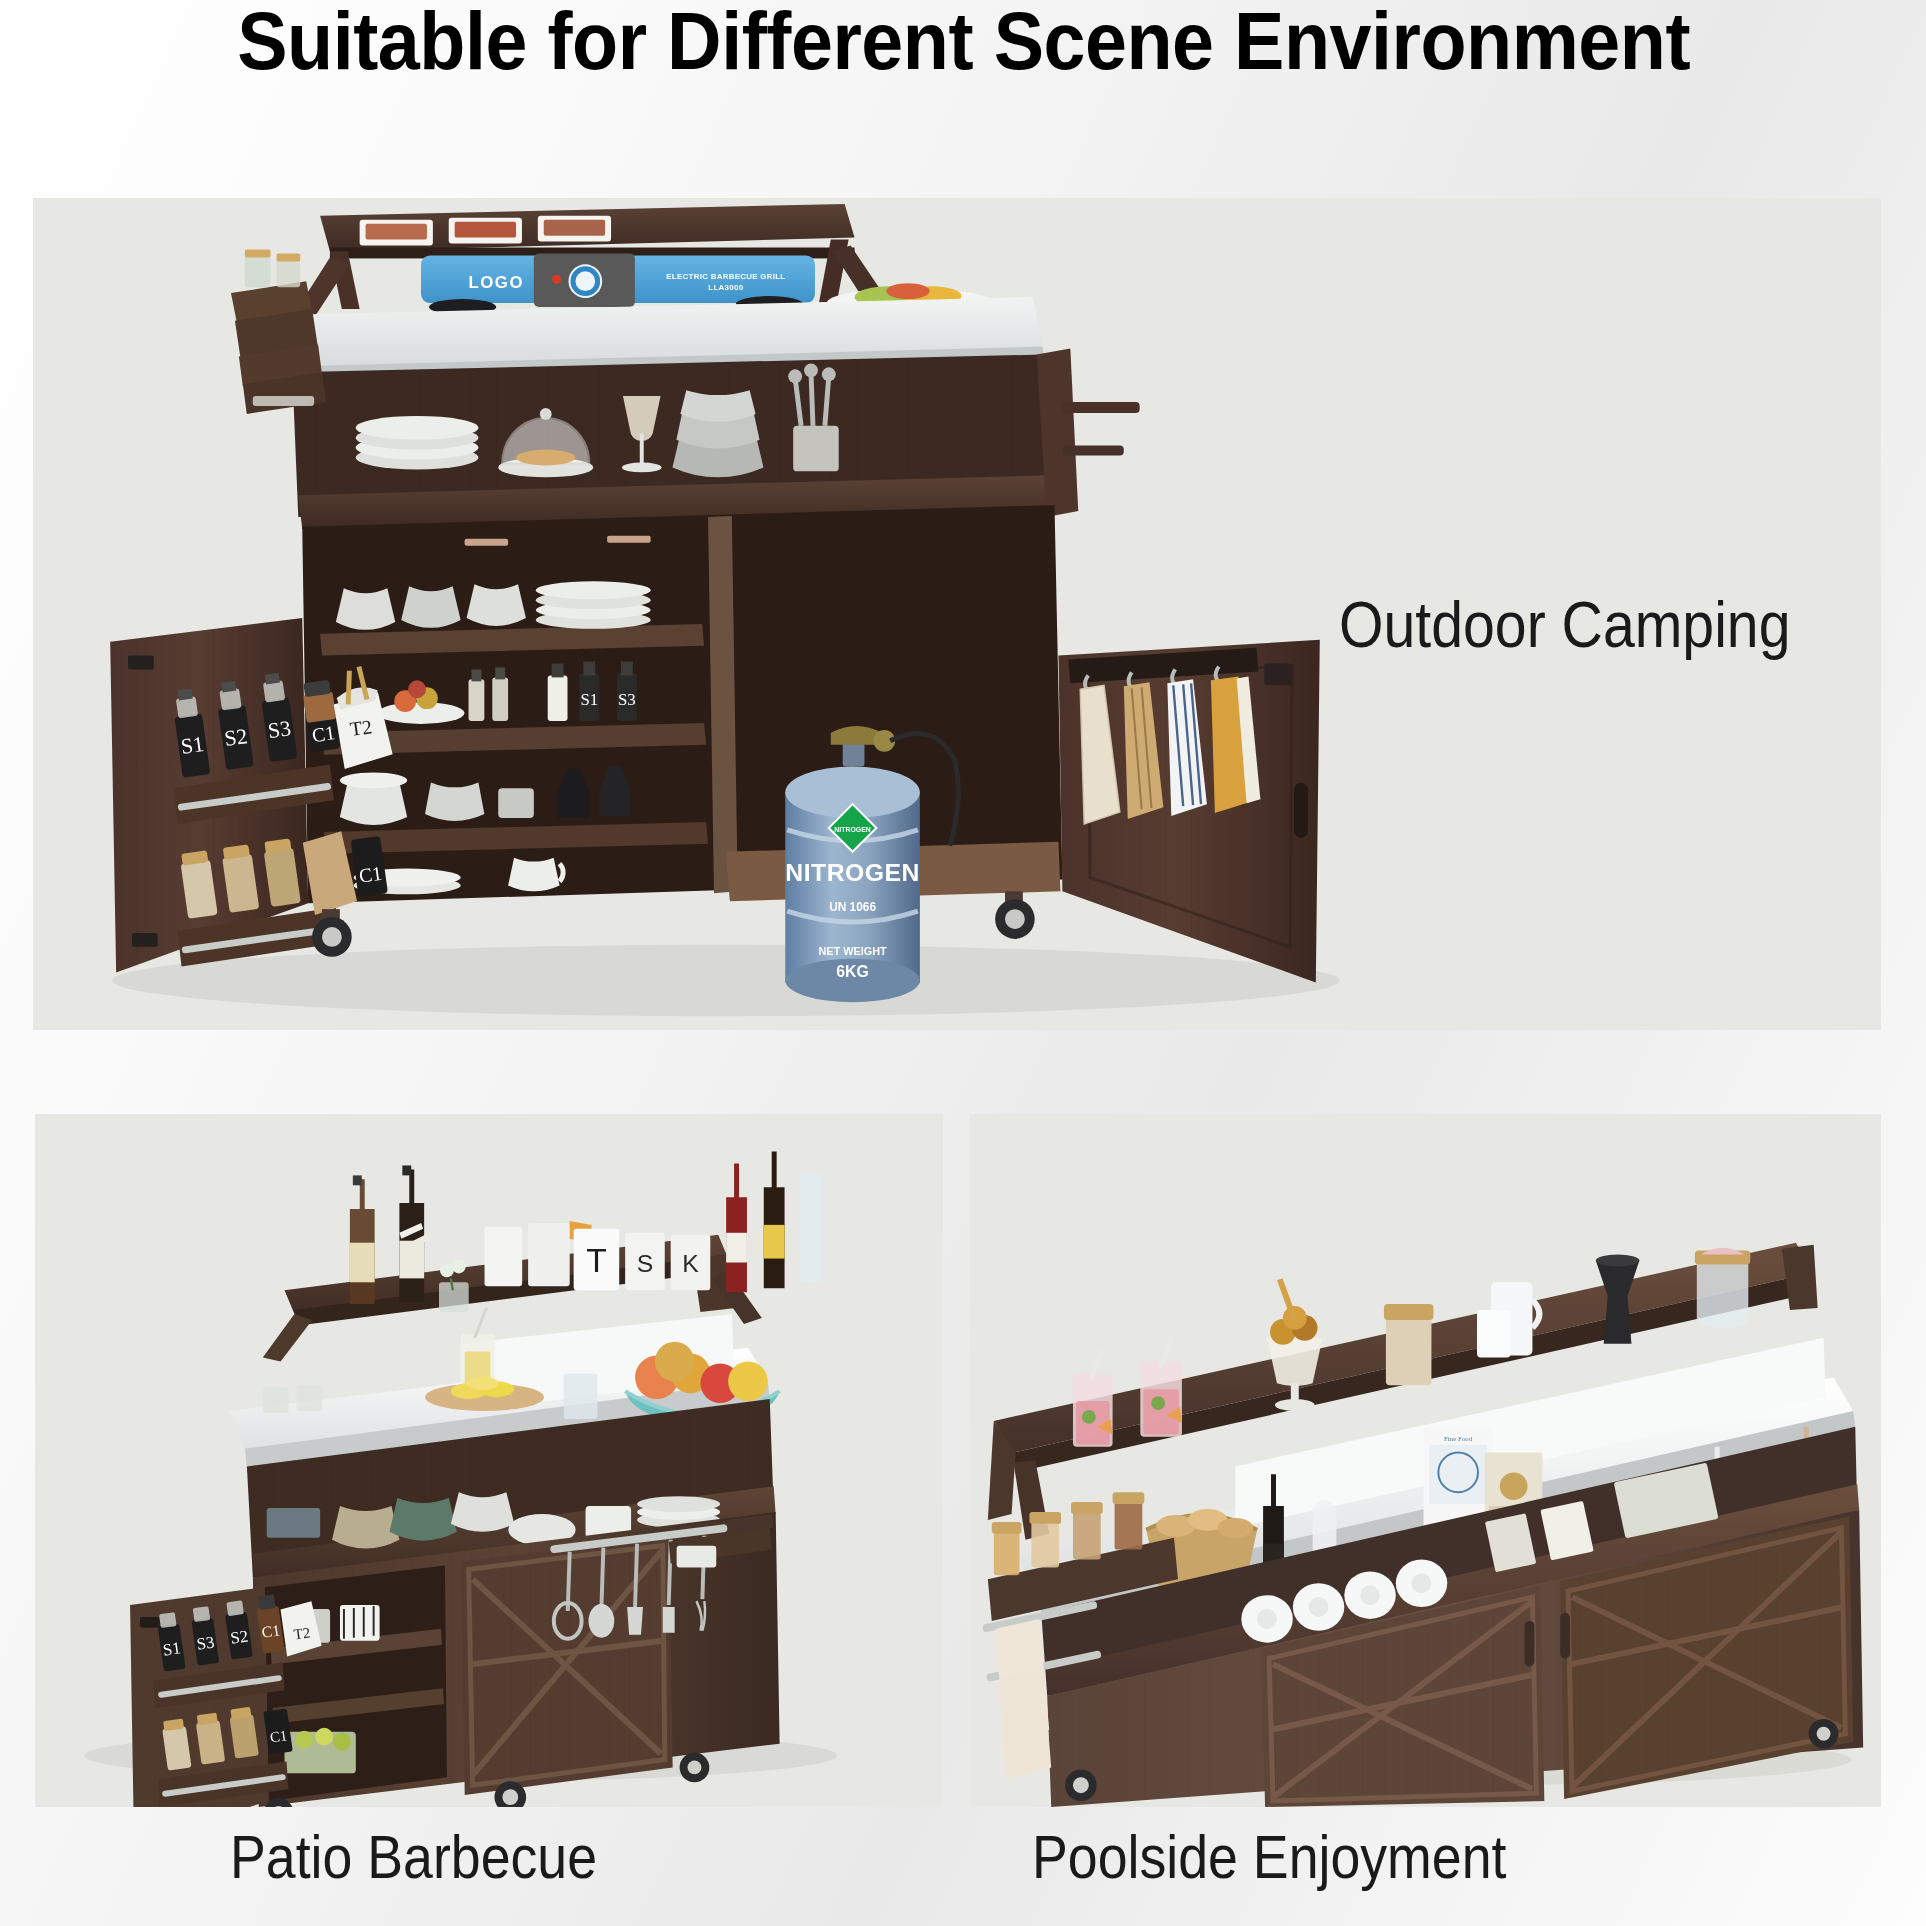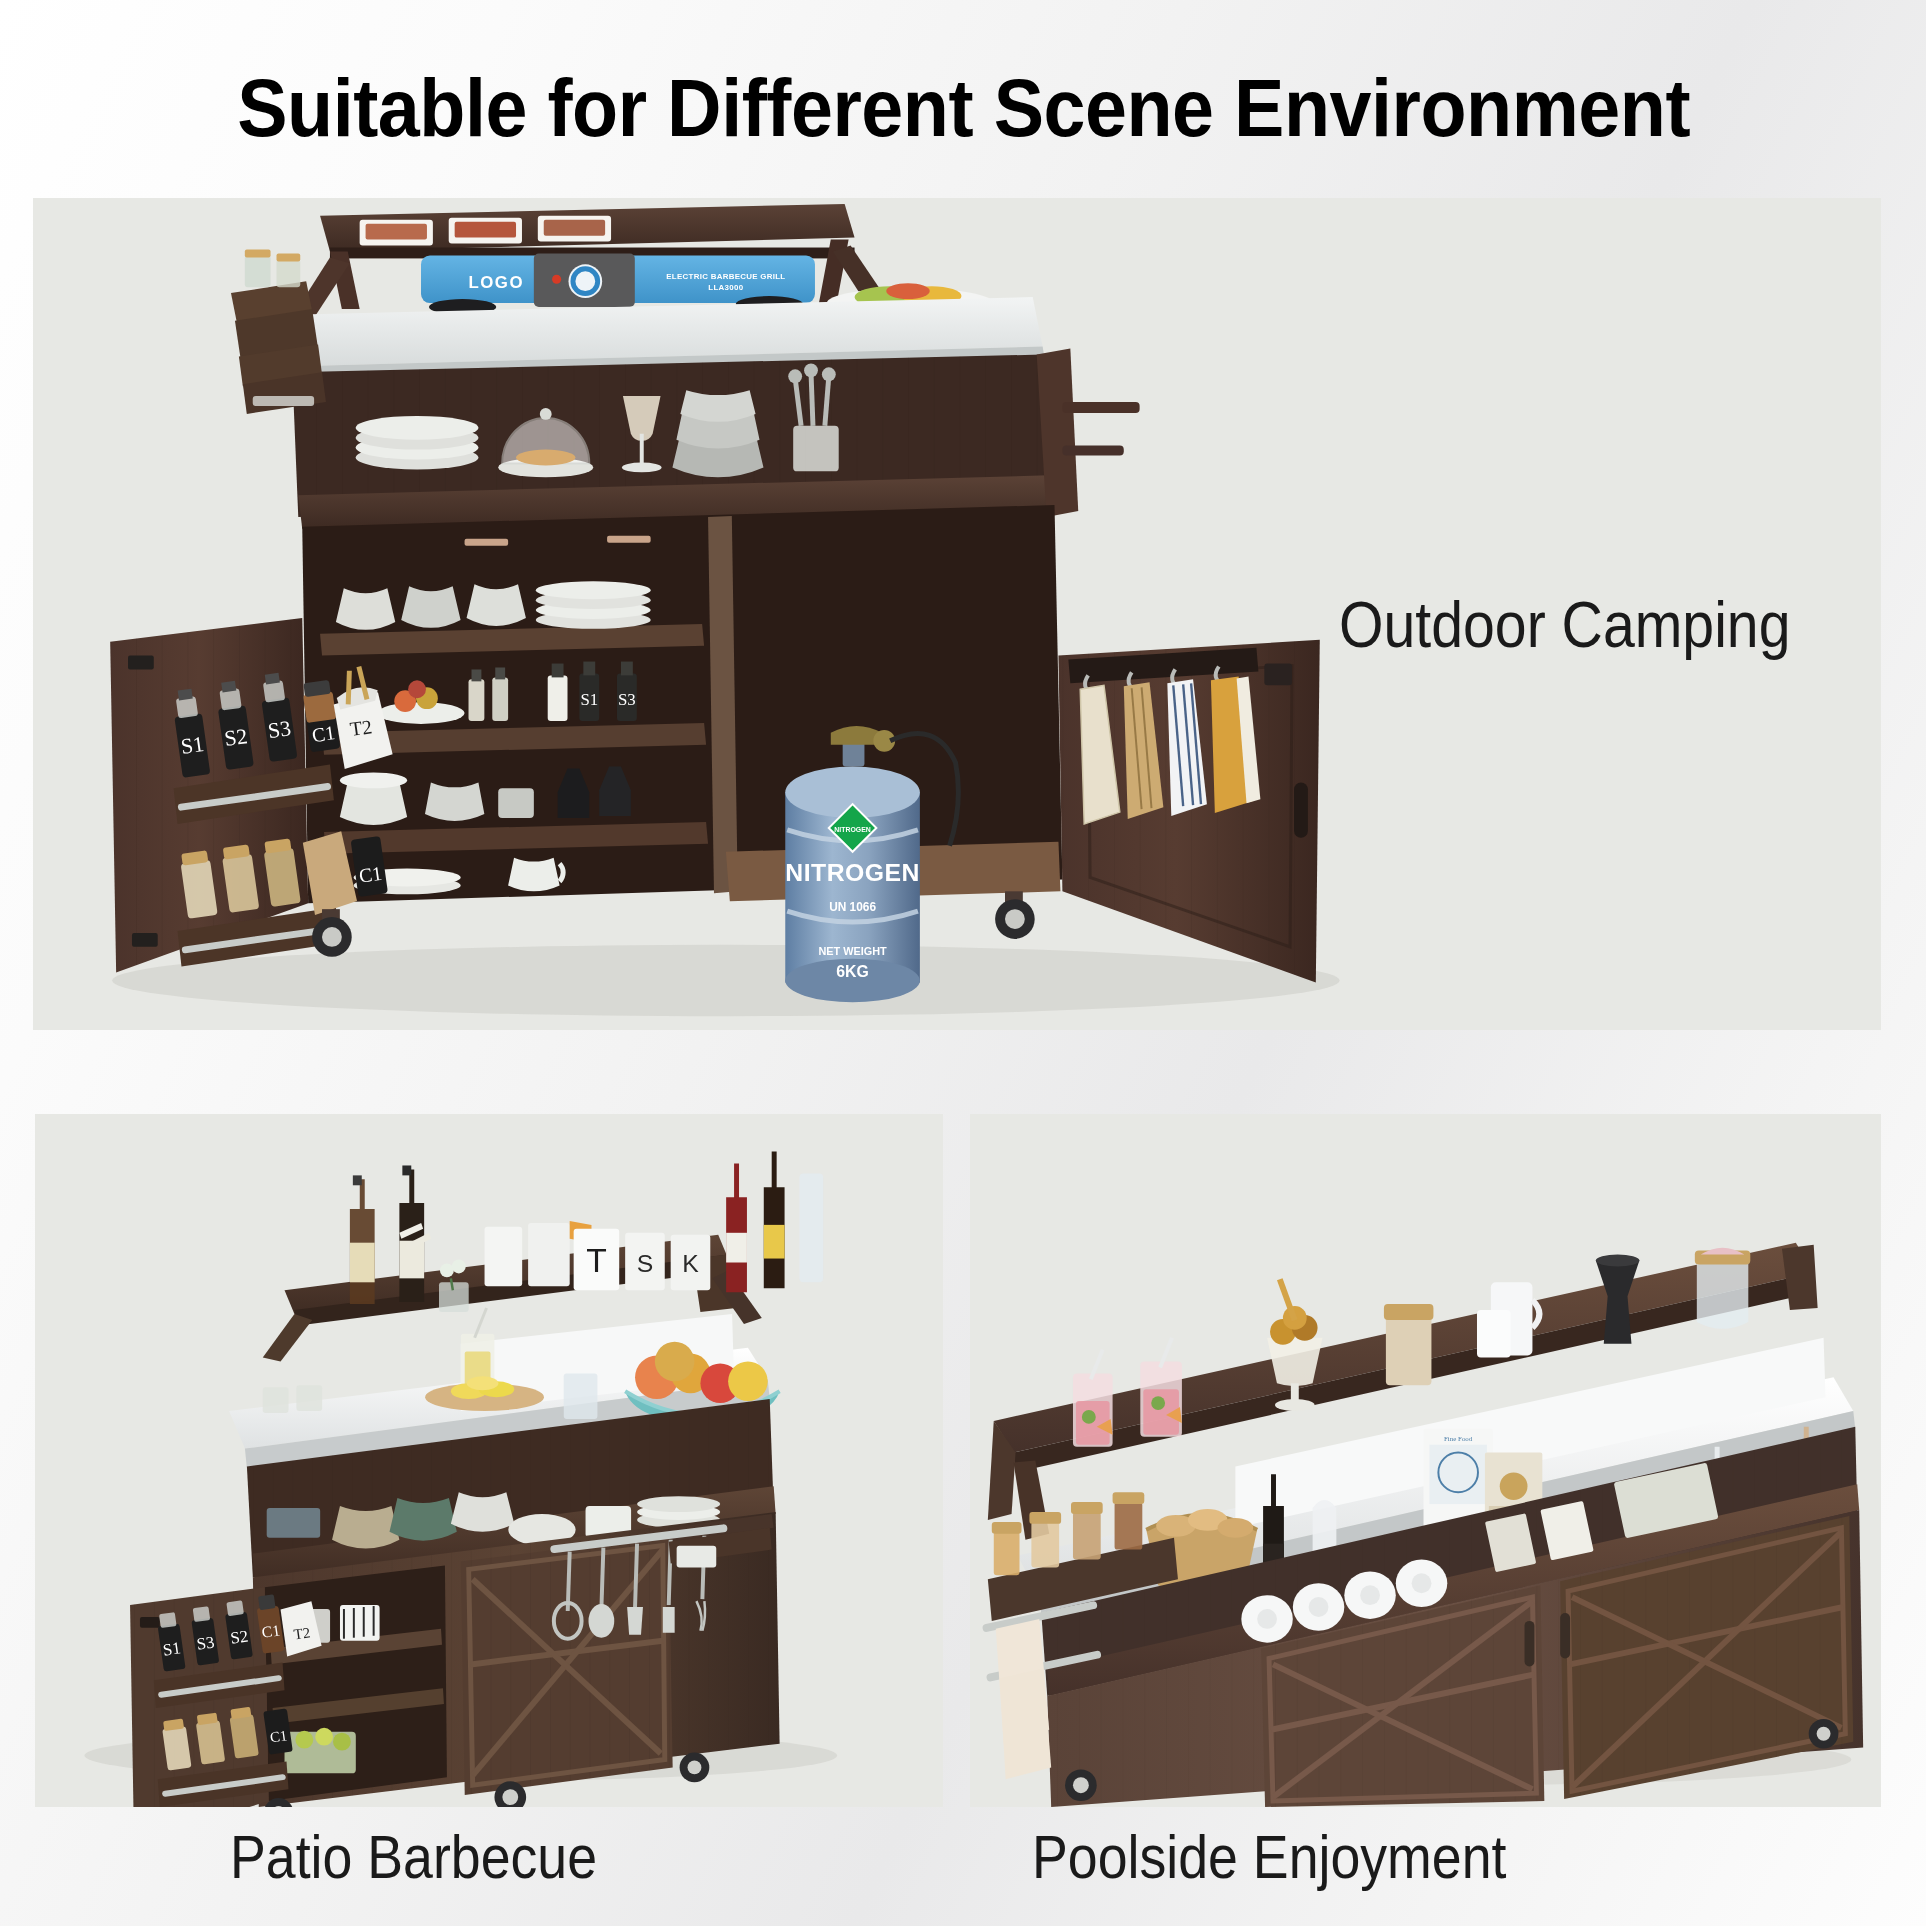--- a/index.html
+++ b/index.html
@@ -8,21 +8,21 @@
     font-family: "Liberation Sans", sans-serif;
     background:
       linear-gradient(115deg, #ffffff 0%, #fbfbfb 18%, #f2f2f2 42%, #e9e9ea 62%, #f4f4f4 82%, #fdfdfd 100%);
     position:relative;
     overflow:hidden;
   }
 
   
   .title-bar {
     position:absolute; left:0; top:0; width:1927px; height:149px;
-    display:flex; align-items:flex-end; justify-content:center;
+    display:flex; align-items:flex-start; justify-content:center;
   }
   .title-text {
     font-family:"Liberation Sans", sans-serif;
     font-weight:700;
     font-size:82px;
     letter-spacing:-0.5px;
     color:#000;
     transform: scaleX(0.92);
     white-space:nowrap;
     line-height:1;

